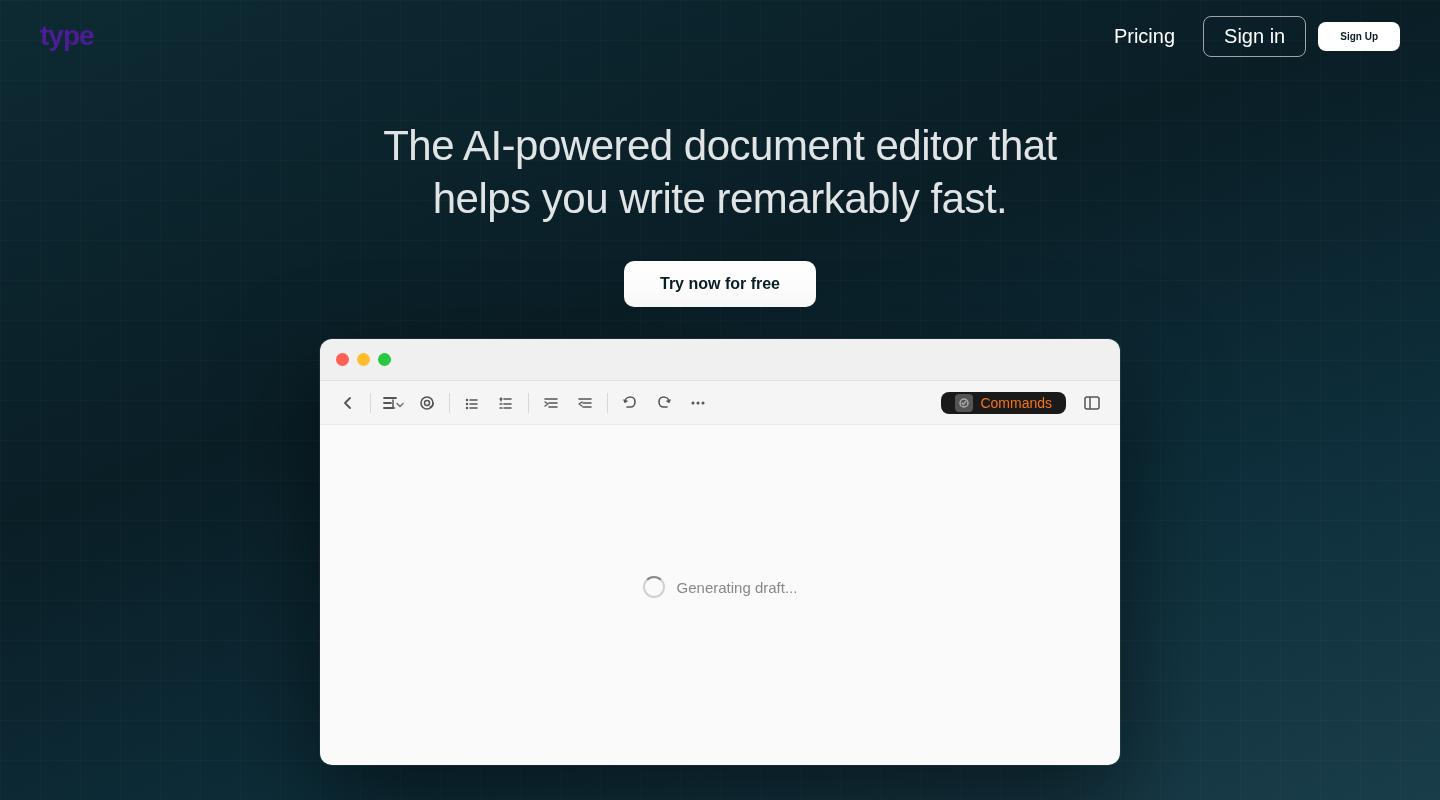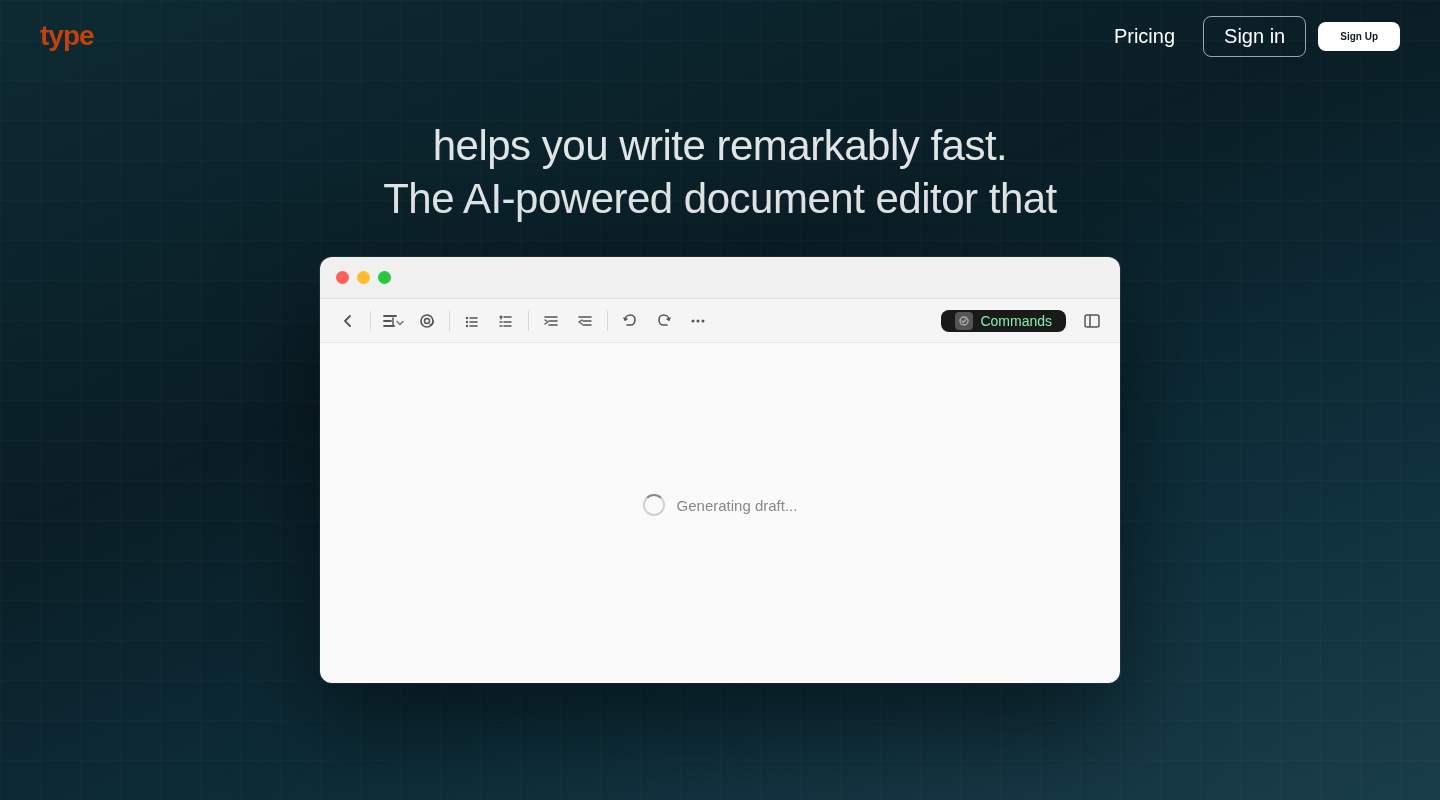--- a/index.html
+++ b/index.html
@@ -34,21 +34,21 @@
       position: relative;
       z-index: 10;
       display: flex;
       align-items: center;
       justify-content: space-between;
       padding: 0 40px;
       height: 72px;
     }
 
     .logo {
-      color: #c2410c;
+      color: #4c1d95;
       font-size: 28px;
       font-weight: 700;
       letter-spacing: -1px;
     }
 
     .nav-right {
       display: flex;
       align-items: center;
       gap: 12px;
     }
@@ -186,21 +186,21 @@
 
     .toolbar-spacer {
       flex: 1;
     }
 
     .commands-btn {
       display: flex;
       align-items: center;
       gap: 7px;
       background: #1a1a1a;
-      color: #86efac;
+      color: #f97316;
       border: none;
       border-radius: 8px;
       padding: 2px 14px;
       font-size: 14px;
       font-weight: 500;
       cursor: pointer;
     }
 
     .commands-icon {
       width: 18px;
@@ -279,23 +279,24 @@
   <div class="logo">type</div>
   <div class="nav-right">
     <a class="nav-pricing">Pricing</a>
     <button class="btn-signin">Sign in</button>
     <button class="btn-signup">Sign Up</button>
   </div>
 </nav>
 
 <section class="hero">
   <h1 class="hero-headline">
+    <span>The AI-powered document editor that</span>
     <span>helps you write remarkably fast.</span>
-    <span>The AI-powered document editor that</span>
   </h1>
+  <button class="btn-try">Try now for free</button>
 
   <div class="app-window">
 
     <div class="window-titlebar">
       <div class="traffic-light tl-red"></div>
       <div class="traffic-light tl-yellow"></div>
       <div class="traffic-light tl-green"></div>
     </div>
 
     <div class="window-toolbar">

